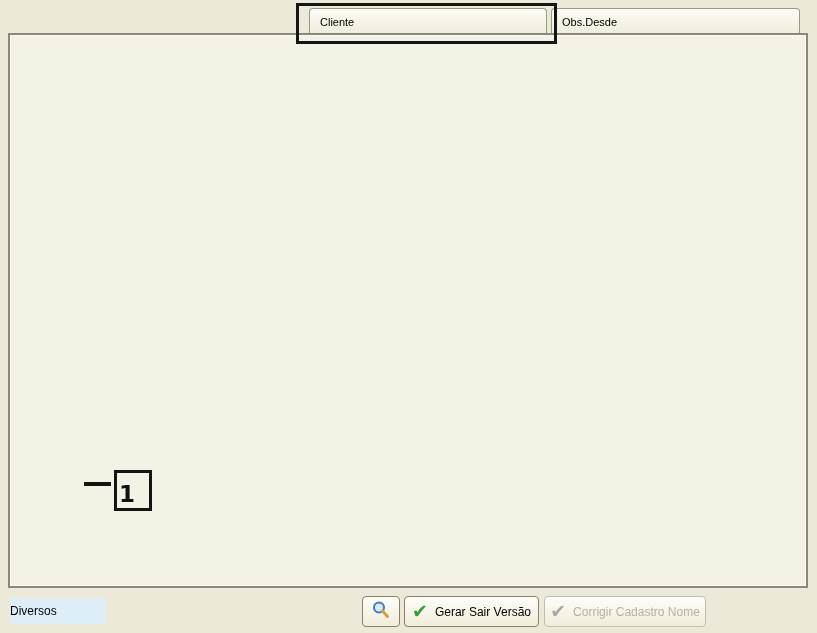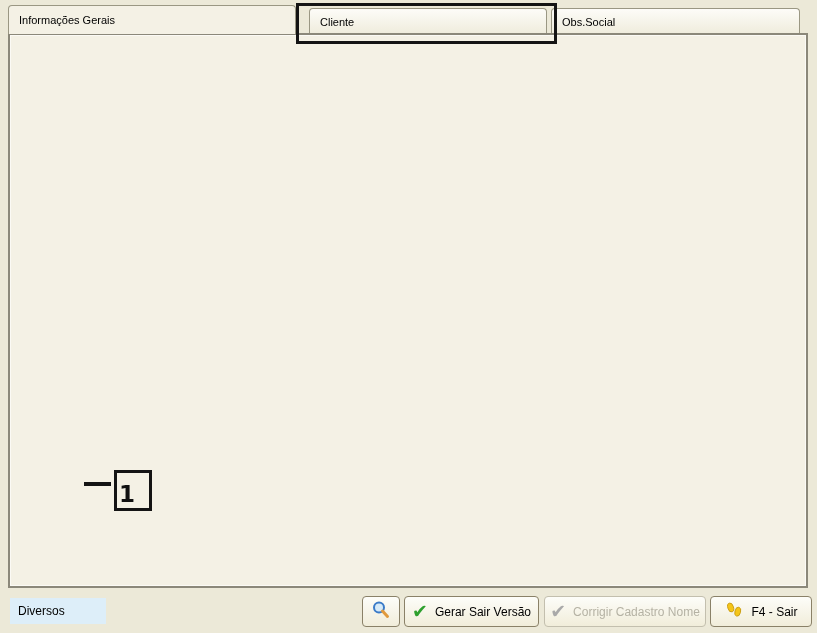--- a/index.html
+++ b/index.html
@@ -79,40 +79,37 @@
         border:1px solid #d0ccbb;box-sizing:border-box;display:flex;align-items:center;justify-content:center;}
 
   
   .btn{position:absolute;box-sizing:border-box;height:31px;border:1px solid #8a8168;border-radius:4px;
        background:linear-gradient(#fdfdf9,#f1edda);display:flex;align-items:center;justify-content:center;
        gap:7px;font-size:12px;}
   .btn.disabled{border-color:#c3bfae;color:#b5b2a4;}
   .bigcheck{font-size:19px;font-weight:bold;color:#2ea02e;line-height:1;}
   .bigcheck.gray{color:#a9a9a9;}
   .diversos{position:absolute;left:10px;top:598px;width:96px;height:26px;background:#ddeef9;
-            display:flex;align-items:center;padding-left:8px;box-sizing:border-box;font-size:12px;}
+            display:flex;align-items:center;box-sizing:border-box;font-size:12px;}
 
   
   .ann{position:absolute;border:3px solid #141414;background:transparent;z-index:10;box-sizing:border-box;}
   .ann-num{position:absolute;z-index:11;font-size:23px;font-weight:bold;color:#111;font-family:"DejaVu Sans",sans-serif;}
   .ann-dash{position:absolute;z-index:11;background:#141414;}
 </style>
 </head>
 <body>
 
 <div id="root">
 
-  <div class="tab active" style="left:8px;top:5px;width:288px;height:29px;">
-    <span>Informações Gerais</span>
-  </div>
   <div class="tab" style="left:309px;top:8px;width:238px;height:26px;">
     <span>Cliente</span>
   </div>
   <div class="tab" style="left:551px;top:8px;width:249px;height:26px;">
-    <span>Obs.Social</span>
+    <span>Obs.Desde</span>
   </div>
 
   <div class="ann" style="left:296px;top:3px;width:261px;height:41px;"></div>
 
   <div class="panel"></div>
 
   <div class="lbl" style="left:20px;top:43px;">ID</div>
   <input class="fld yellow" style="left: 18px; top: 55px; width: 58px; text-align: center;" value="000-1">
   <div class="lbl" style="left:88px;top:43px;">Código da Ent.</div>
   <input class="fld yellow" style="left: 88px; top: 55px; width: 70px;">
@@ -379,23 +376,14 @@
         </svg></span>
   </div>
   <div class="btn" style="left:404px;top:596px;width:135px;">
     <span class="bigcheck">✔</span>
     <span>Gerar Sair Versão</span>
   </div>
   <div class="btn disabled" style="left:544px;top:596px;width:162px;">
     <span class="bigcheck gray">✔</span>
     <span>Corrigir Cadastro Nome</span>
   </div>
-  <div class="btn" style="left:710px;top:596px;width:102px;">
-    <span>
-      <svg width="20" height="20" viewBox="0 0 24 24">
-        <ellipse cx="8" cy="9" rx="3.4" ry="5.5" fill="#f5c518" stroke="#c79a10" stroke-width="1" transform="rotate(-18 8 9)"></ellipse>
-        <ellipse cx="16.5" cy="14" rx="3.4" ry="5.5" fill="#f5c518" stroke="#c79a10" stroke-width="1" transform="rotate(14 16.5 14)"></ellipse>
-      </svg>
-    </span>
-    <span>F4 - Sair</span>
-  </div>
 
 </div>
 
 </body></html>

